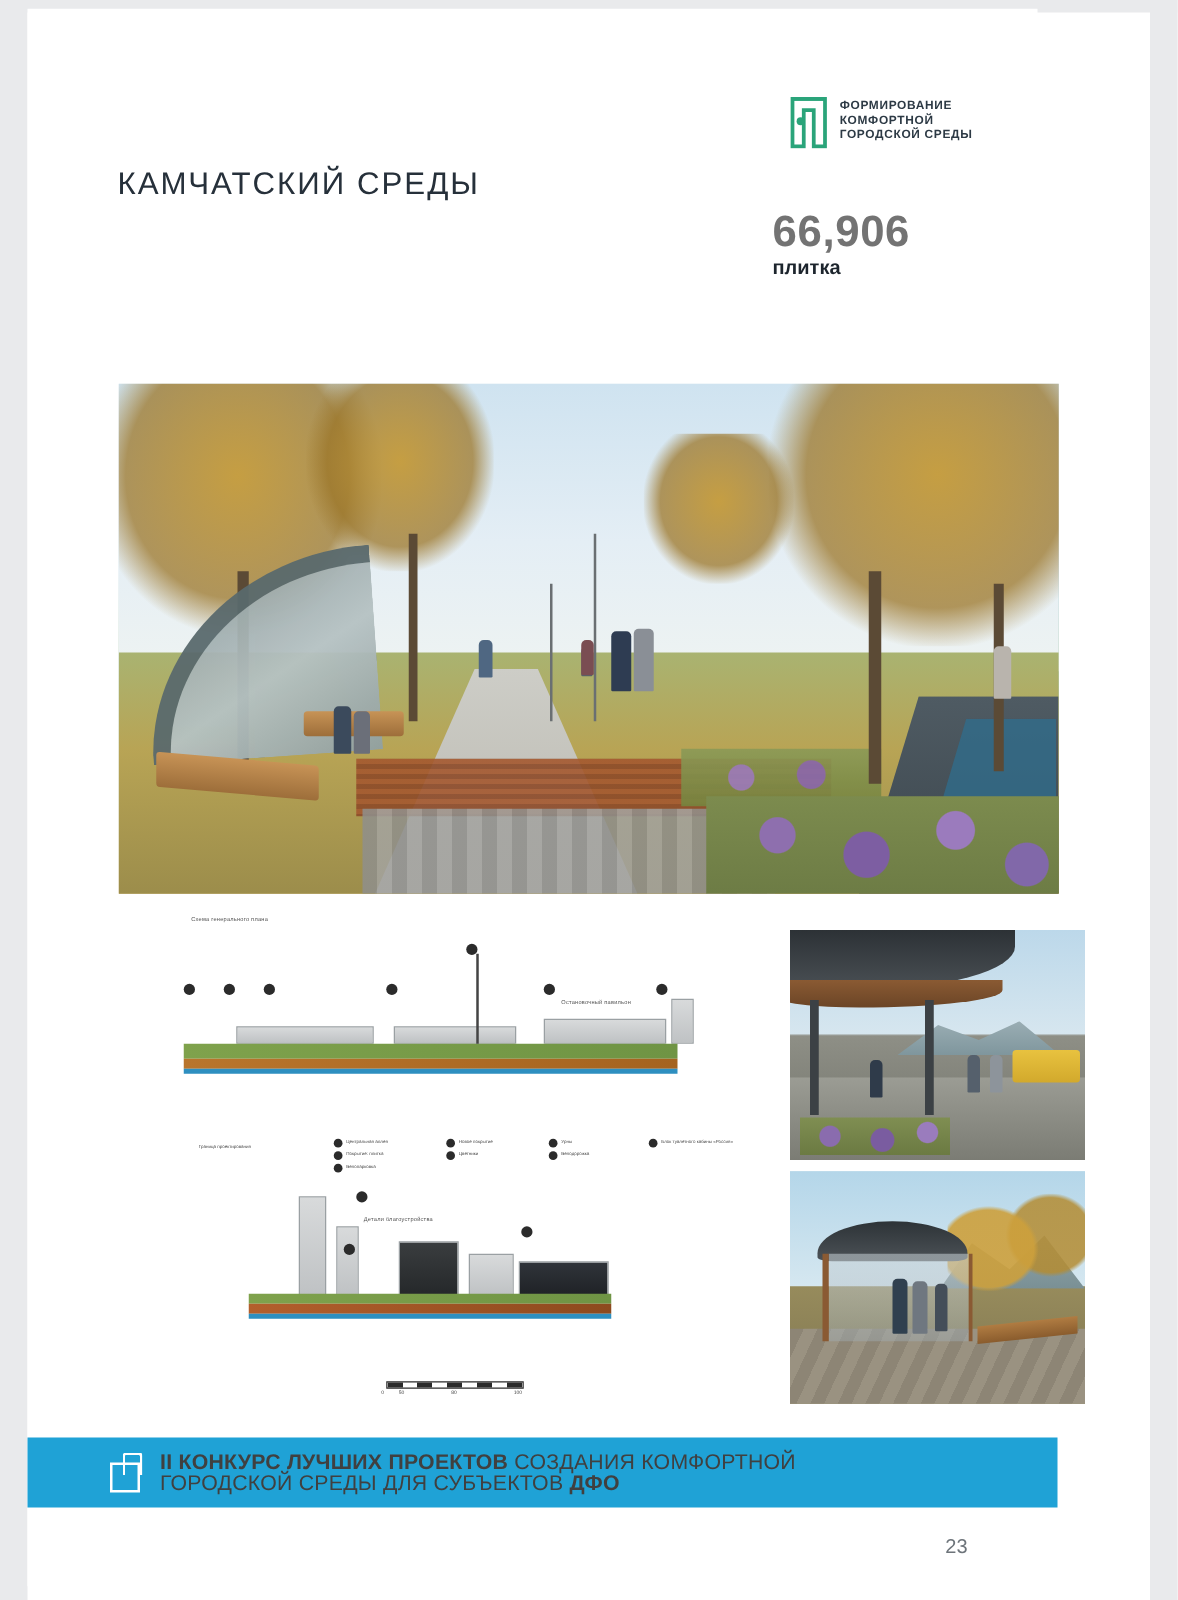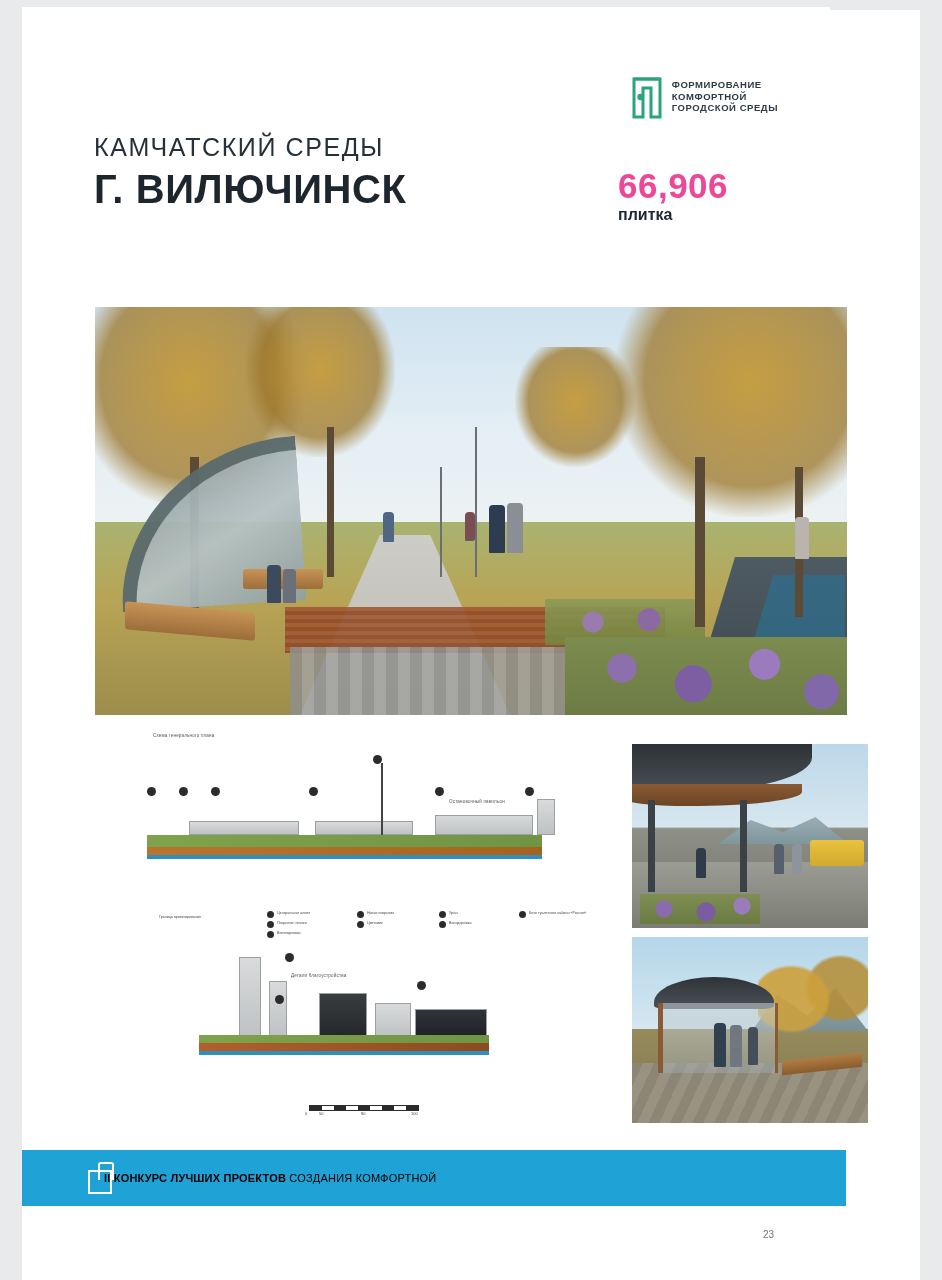--- a/index.html
+++ b/index.html
@@ -91,21 +91,21 @@
   .score {
     position: absolute;
     right: 52px;
     top: 160px;
     text-align: left;
     width: 160px;
   }
   .score-value {
     font-size: 35px;
     font-weight: bold;
-    color: #ec4899;
+    color: #737373;
     letter-spacing: 0.5px;
     line-height: 38px;
   }
   .score-label {
     font-size: 16px;
     font-weight: bold;
     color: #1d252d;
     margin-top: 1px;
   }
   .project-title {
@@ -394,32 +394,33 @@
     position:absolute; left:0; bottom:0; width:20px; height:20px;
     border:2px solid #ffffff;
   }
   .footer-icon .hook {
     position:absolute; left:10px; top:0; width:12px; height:16px;
     border:2px solid #ffffff;
     border-bottom:none;
     border-radius: 3px 3px 0 0;
   }
   .footer-text {
-    color:#000000;
-    font-size: 11px;
+    color:#404040;
+    font-size: 17px;
     line-height: 17px;
     letter-spacing: .2px;
     text-transform: uppercase;
+    margin-left: 24px;
   }
   .footer-text b { font-weight: bold; }
   .page-number {
     position:absolute;
     right: 56px;
     top: 1222px;
-    font-size: 10px;
+    font-size: 16px;
     color:#6d747a;
   }
 </style>
 </head>
 <body>
 
 <div class="page">
   <div class="frame-top"></div>
   <div class="frame-left"></div>
   <div class="frame-right"></div>
@@ -435,21 +436,20 @@
         </svg>
       </div>
       <div class="logo-text">
         <div>ФОРМИРОВАНИЕ</div>
         <div>КОМФОРТНОЙ</div>
         <div>ГОРОДСКОЙ СРЕДЫ</div>
       </div>
     </div>
 
     <div class="region-name">КАМЧАТСКИЙ СРЕДЫ</div>
-    <div class="city-name">Г. ВИЛЮЧИНСК</div>
 
     <div class="score">
       <div class="score-value">66,906</div>
       <div class="score-label">плитка</div>
     </div>
 
 
     <div class="hero">
       <div class="hero-sky"></div>
       <div class="hero-ground"></div>
@@ -581,19 +581,22 @@
     </div>
 
     <div class="page-number">23</div>
   </div>
 
   <div class="footer-bar">
     <div class="footer-text">
       <div>
         <b>II КОНКУРС ЛУЧШИХ ПРОЕКТОВ</b><span> СОЗДАНИЯ КОМФОРТНОЙ</span>
       </div>
+      <div>
+        <span>ГОРОДСКОЙ СРЕДЫ ДЛЯ СУБЪЕКТОВ </span><b>ДФО</b>
+      </div>
     </div>
   </div>
   <div class="footer-icon">
     <div class="sq"></div>
     <div class="hook"></div>
   </div>
 </div>
 
 </body></html>

